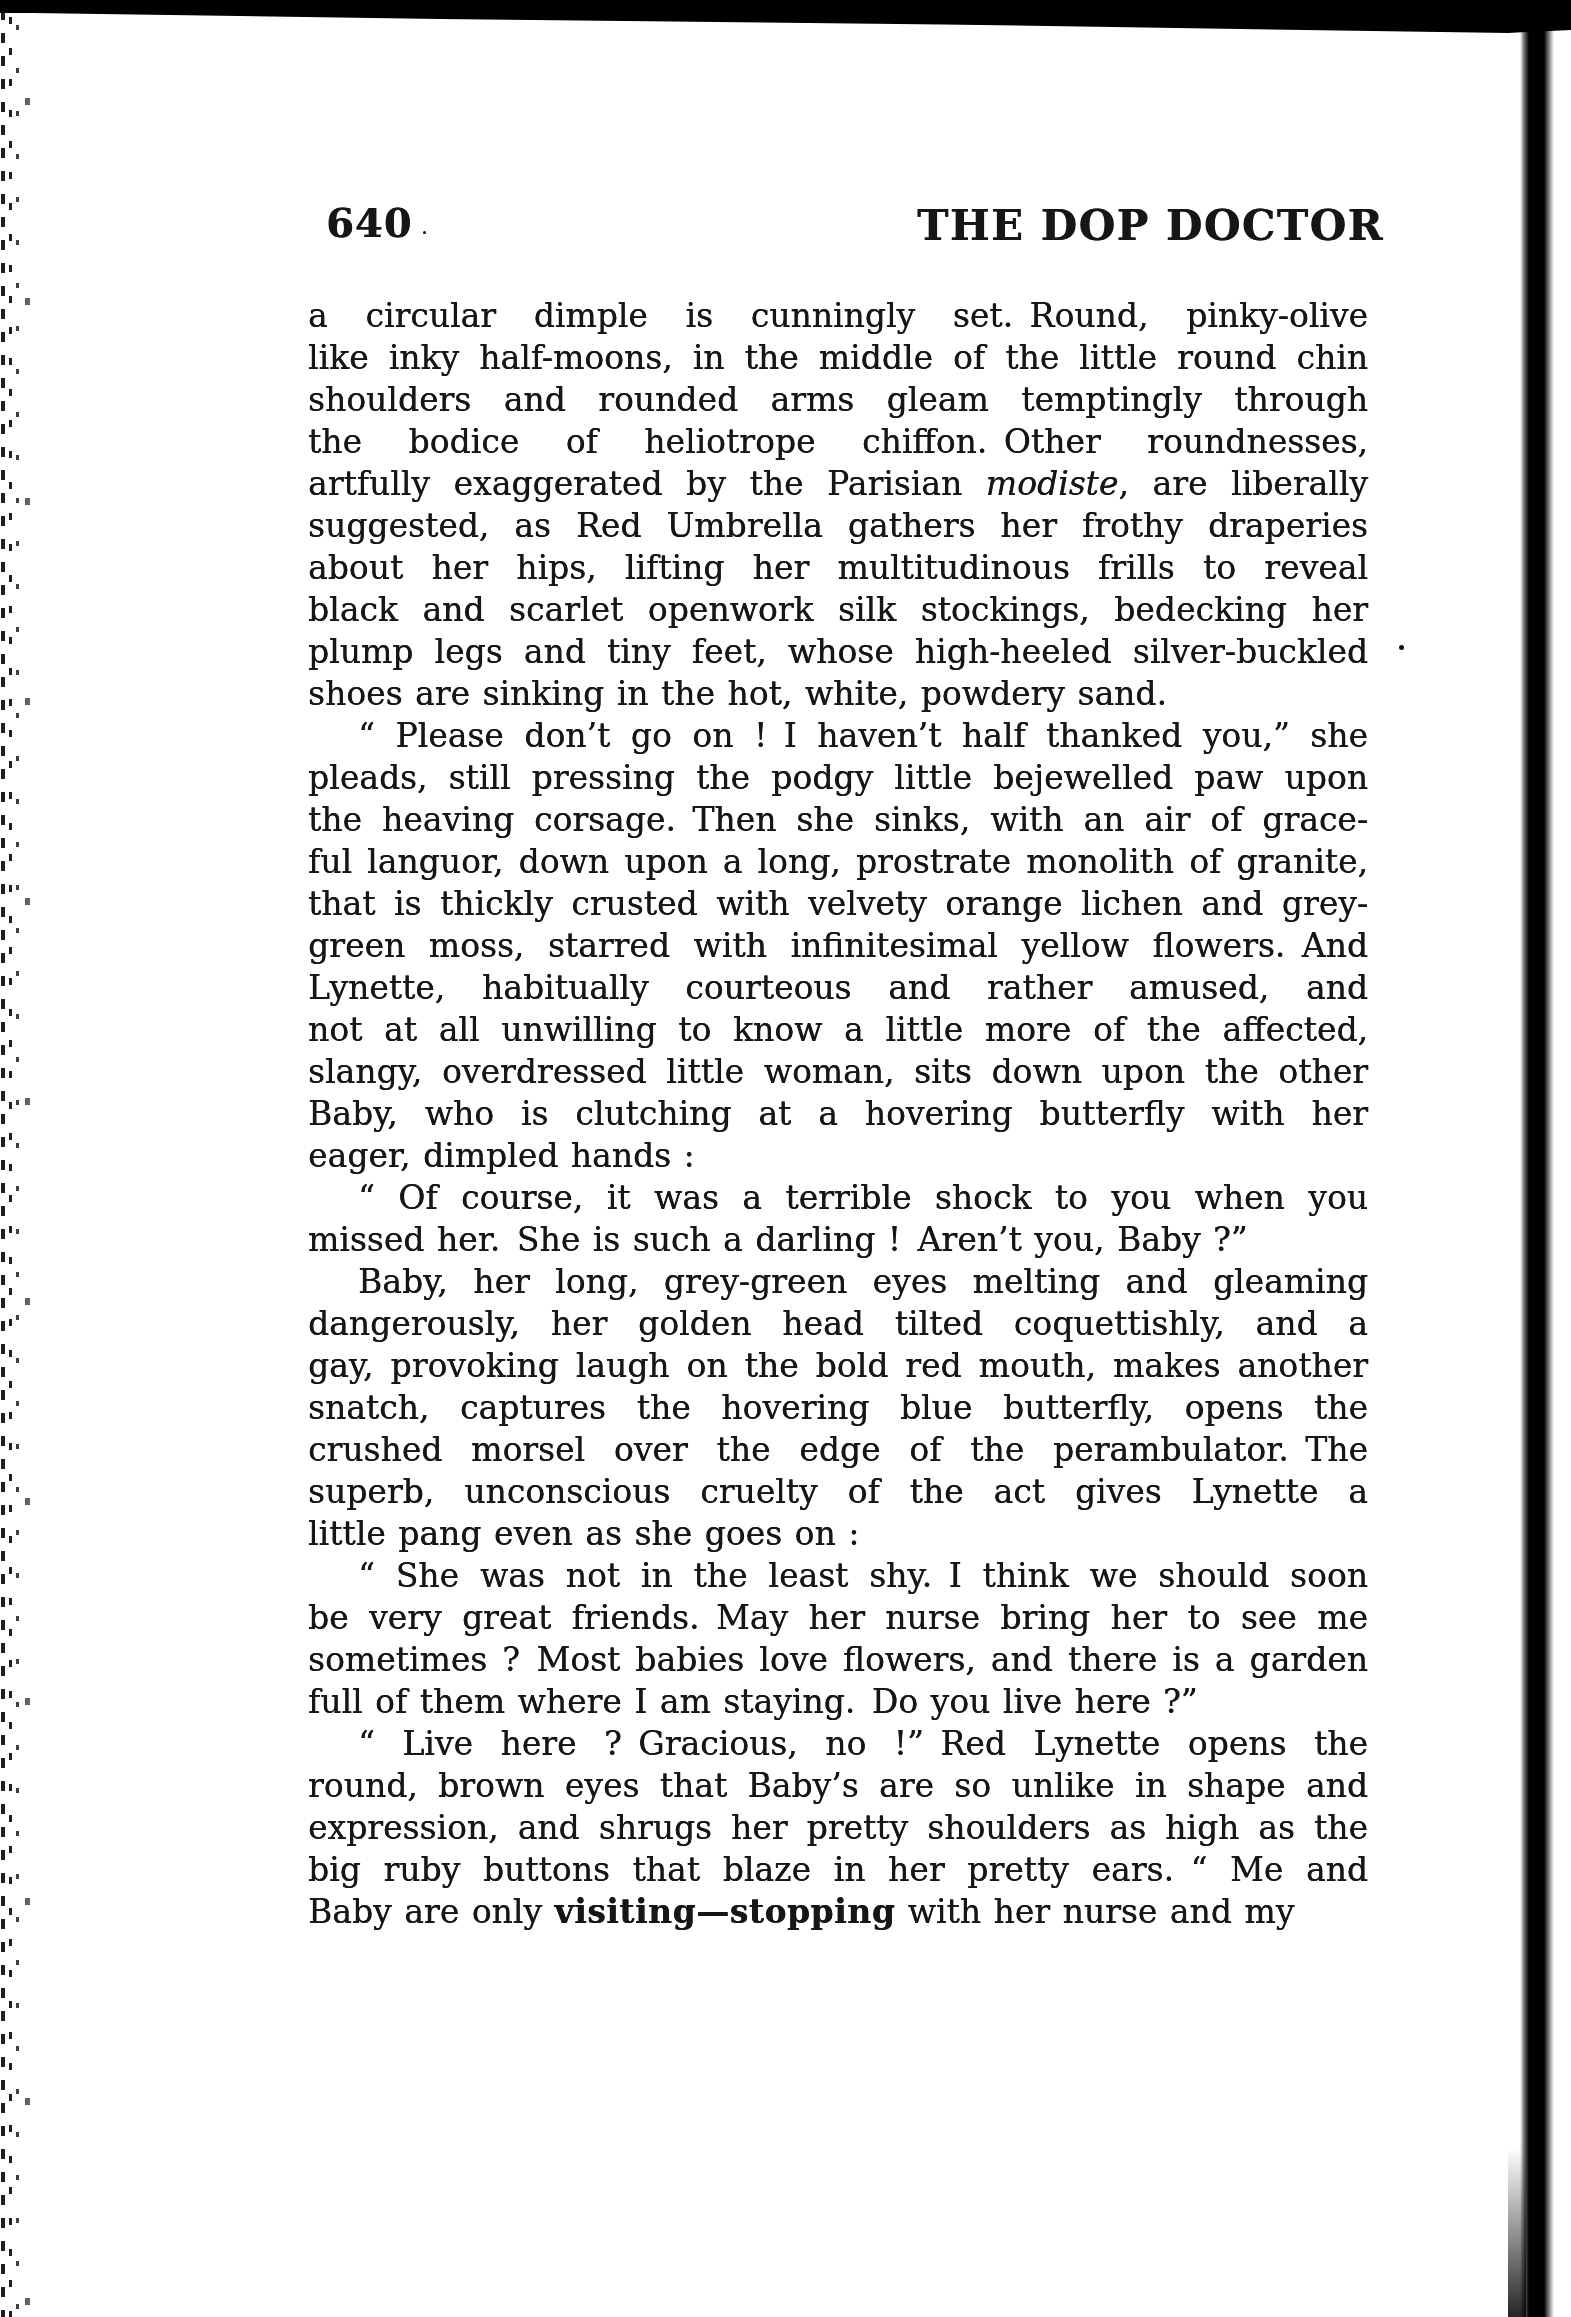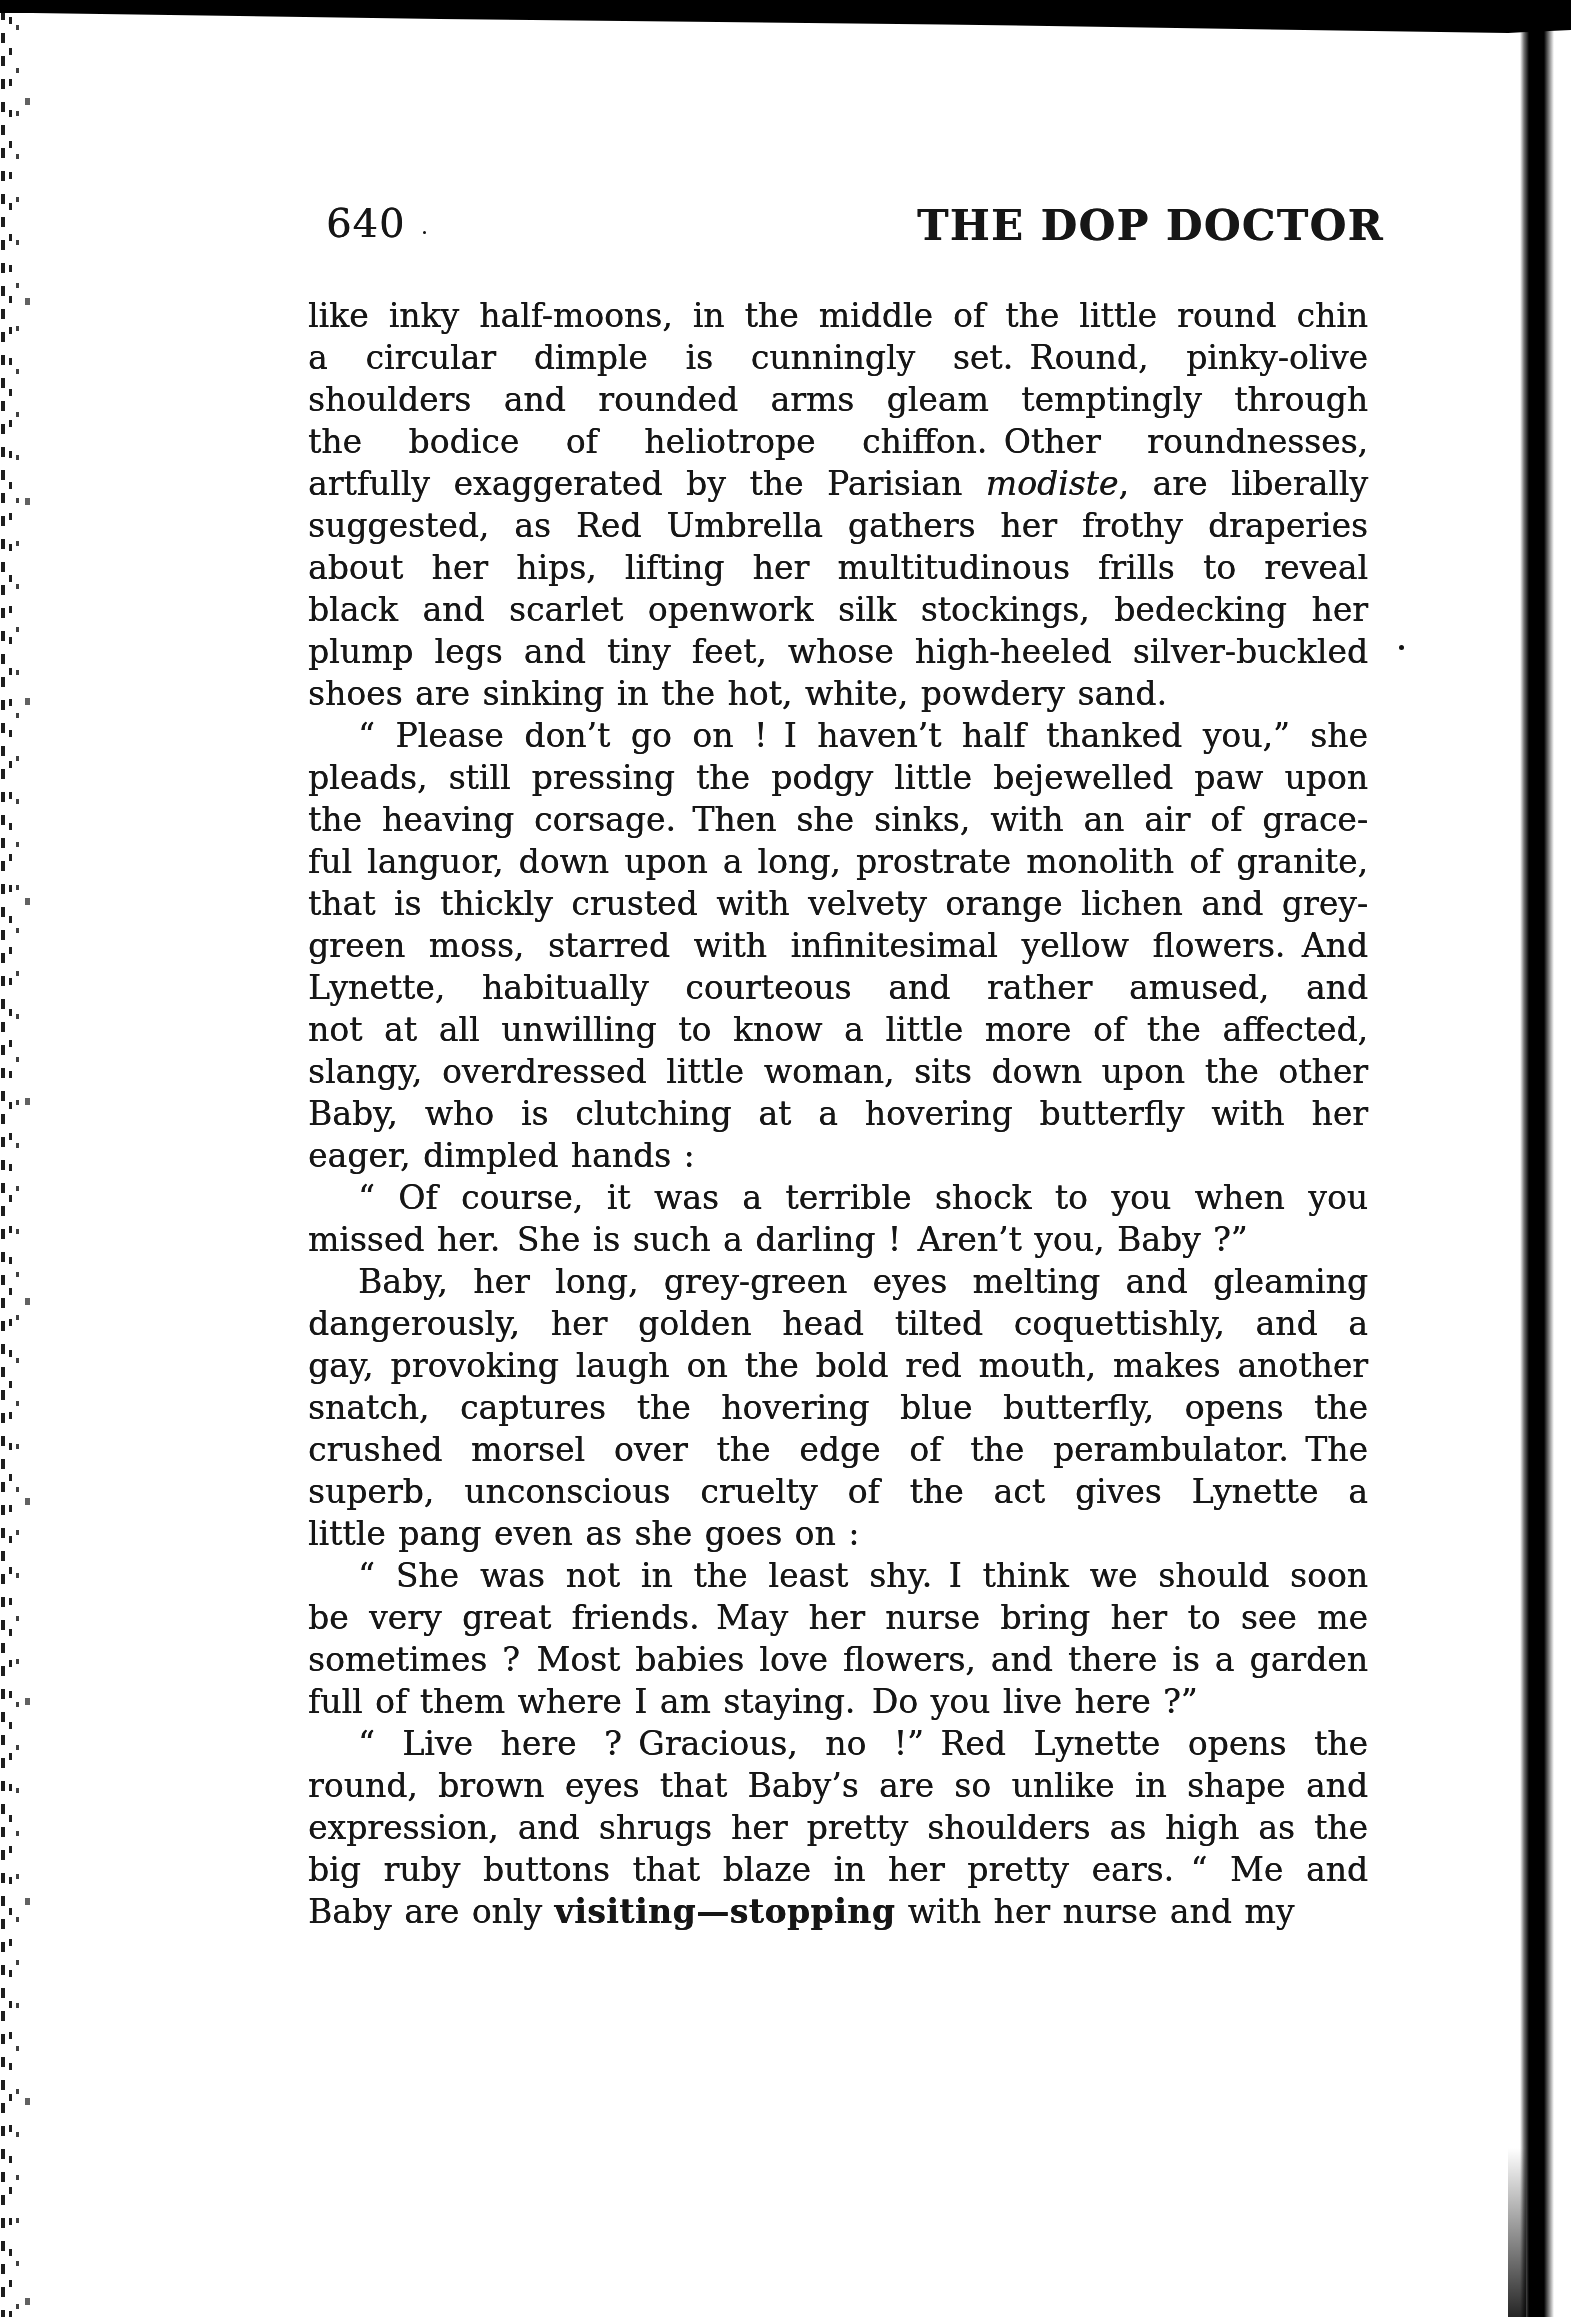--- a/index.html
+++ b/index.html
@@ -40,21 +40,21 @@
     content:""; position:absolute; left:-12px; bottom:0; width:18px; height:169px;
     background:linear-gradient(to top,rgba(0,0,0,.85),rgba(0,0,0,0));
   }
   .speck { position:absolute; background:#111; border-radius:50%; }
   .speck.s1 { left:1399px; top:645px; width:5px; height:5px; }
   .speck.s2 { left:423px;  top:231px; width:3px; height:3px; }
 
   
   .page-number {
     position:absolute; left:326px; top:203px;
-    font-size:40px; font-weight:normal; line-height:1;
+    font-size:40px; font-weight:bold; line-height:1;
     letter-spacing:1px;
     text-shadow:0.4px 0 0 currentColor;
   }
   .page-title {
     position:absolute; left:308px; top:205px; width:1060px;
     text-align:right; transform:translateX(16px);
     font-size:42px; font-weight:bold; line-height:1;
     letter-spacing:1.5px;
     text-shadow:0.4px 0 0 currentColor;
   }
@@ -82,22 +82,22 @@
   <div class="top-edge"></div>
   <div class="left-gutter"></div>
   <div class="right-gutter"></div>
   <div class="speck s1"></div>
   <div class="speck s2"></div>
 
   <div class="page-number">640</div>
   <div class="page-title">THE DOP DOCTOR</div>
 
   <div class="page-text">
+      <div class="line"><span>a circular dimple is cunningly set. Round, pinky-olive</span></div>
       <div class="line"><span>like inky half-moons, in the middle of the little round chin</span></div>
-      <div class="line"><span>a circular dimple is cunningly set. Round, pinky-olive</span></div>
       <div class="line"><span>shoulders and rounded arms gleam temptingly through</span></div>
       <div class="line"><span>the bodice of heliotrope chiffon. Other roundnesses,</span></div>
       <div class="line"><span>artfully exaggerated by the Parisian </span><span class="it">modiste</span><span>, are liberally</span></div>
       <div class="line"><span>suggested, as Red Umbrella gathers her frothy draperies</span></div>
       <div class="line"><span>about her hips, lifting her multitudinous frills to reveal</span></div>
       <div class="line"><span>black and scarlet openwork silk stockings, bedecking her</span></div>
       <div class="line"><span>plump legs and tiny feet, whose high-heeled silver-buckled</span></div>
       <div class="line last"><span>shoes are sinking in the hot, white, powdery sand.</span></div>
       <div class="line indent"><span>“ Please don’t go on ! I haven’t half thanked you,” she</span></div>
       <div class="line"><span>pleads, still pressing the podgy little bejewelled paw upon</span></div>

